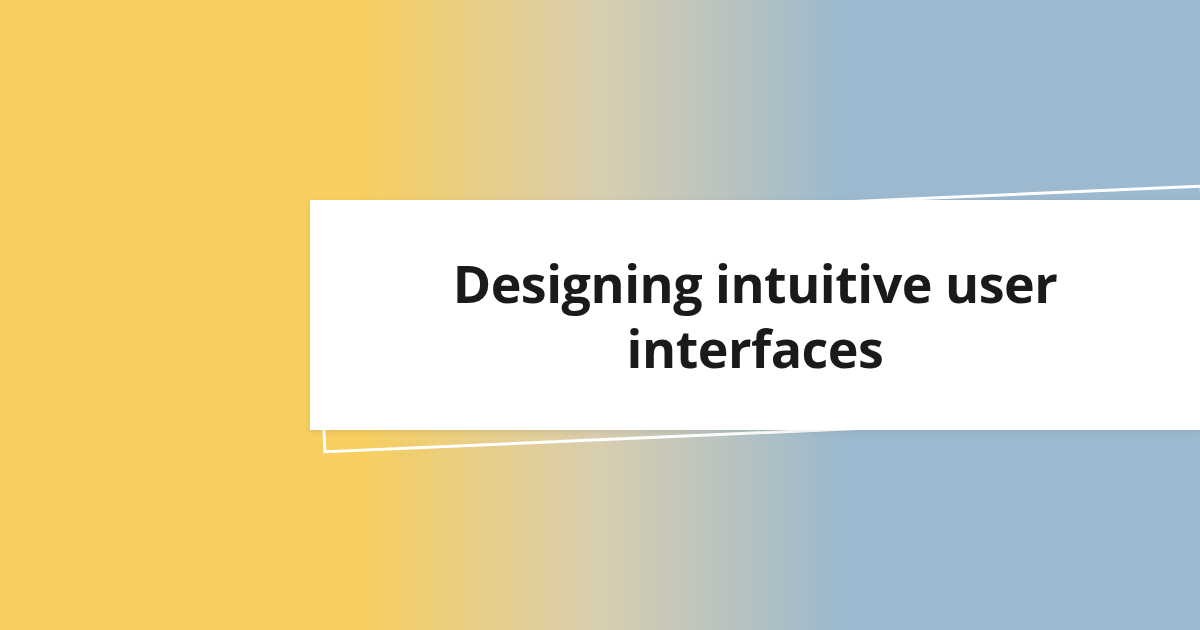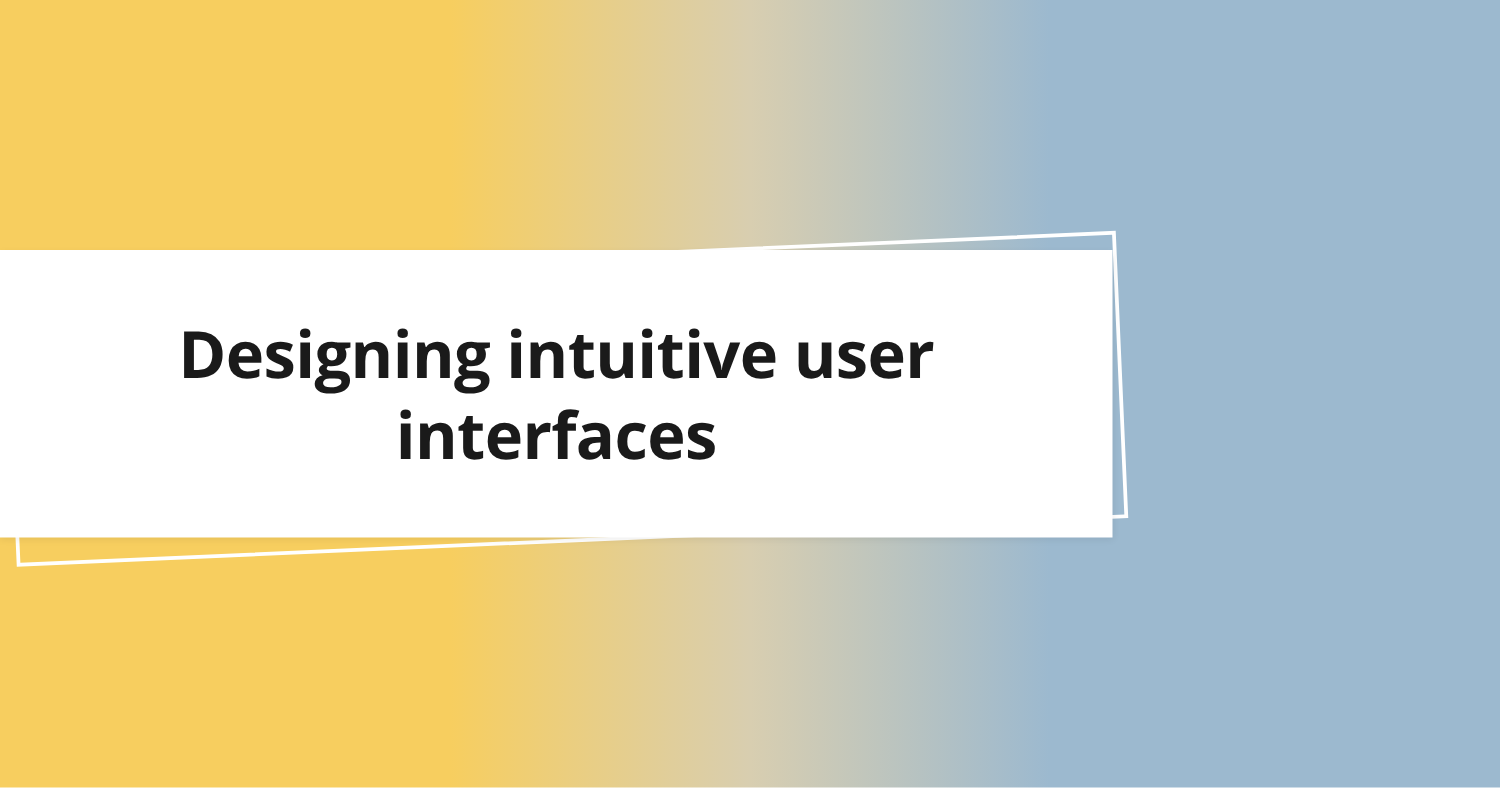--- a/index.html
+++ b/index.html
@@ -12,21 +12,21 @@
       height: 630px;
       overflow: hidden;
       font-family: 'Open Sans', 'Segoe UI', -apple-system, sans-serif;
     }
     .background {
       width: 100%;
       height: 100%;
       background: linear-gradient(to right, #f7ce5f 0%, #f7ce5f 30%, #d8ceb0 50%, #9cb9cf 70%, #9cb9cf 100%);
       display: flex;
       align-items: center;
-      justify-content: flex-start;
+      justify-content: flex-end;
       position: relative;
     }
     .card-wrapper {
       position: relative;
       width: 890px;
       height: 230px;
     }
     .outline-box {
       position: absolute;
       width: 890px;

